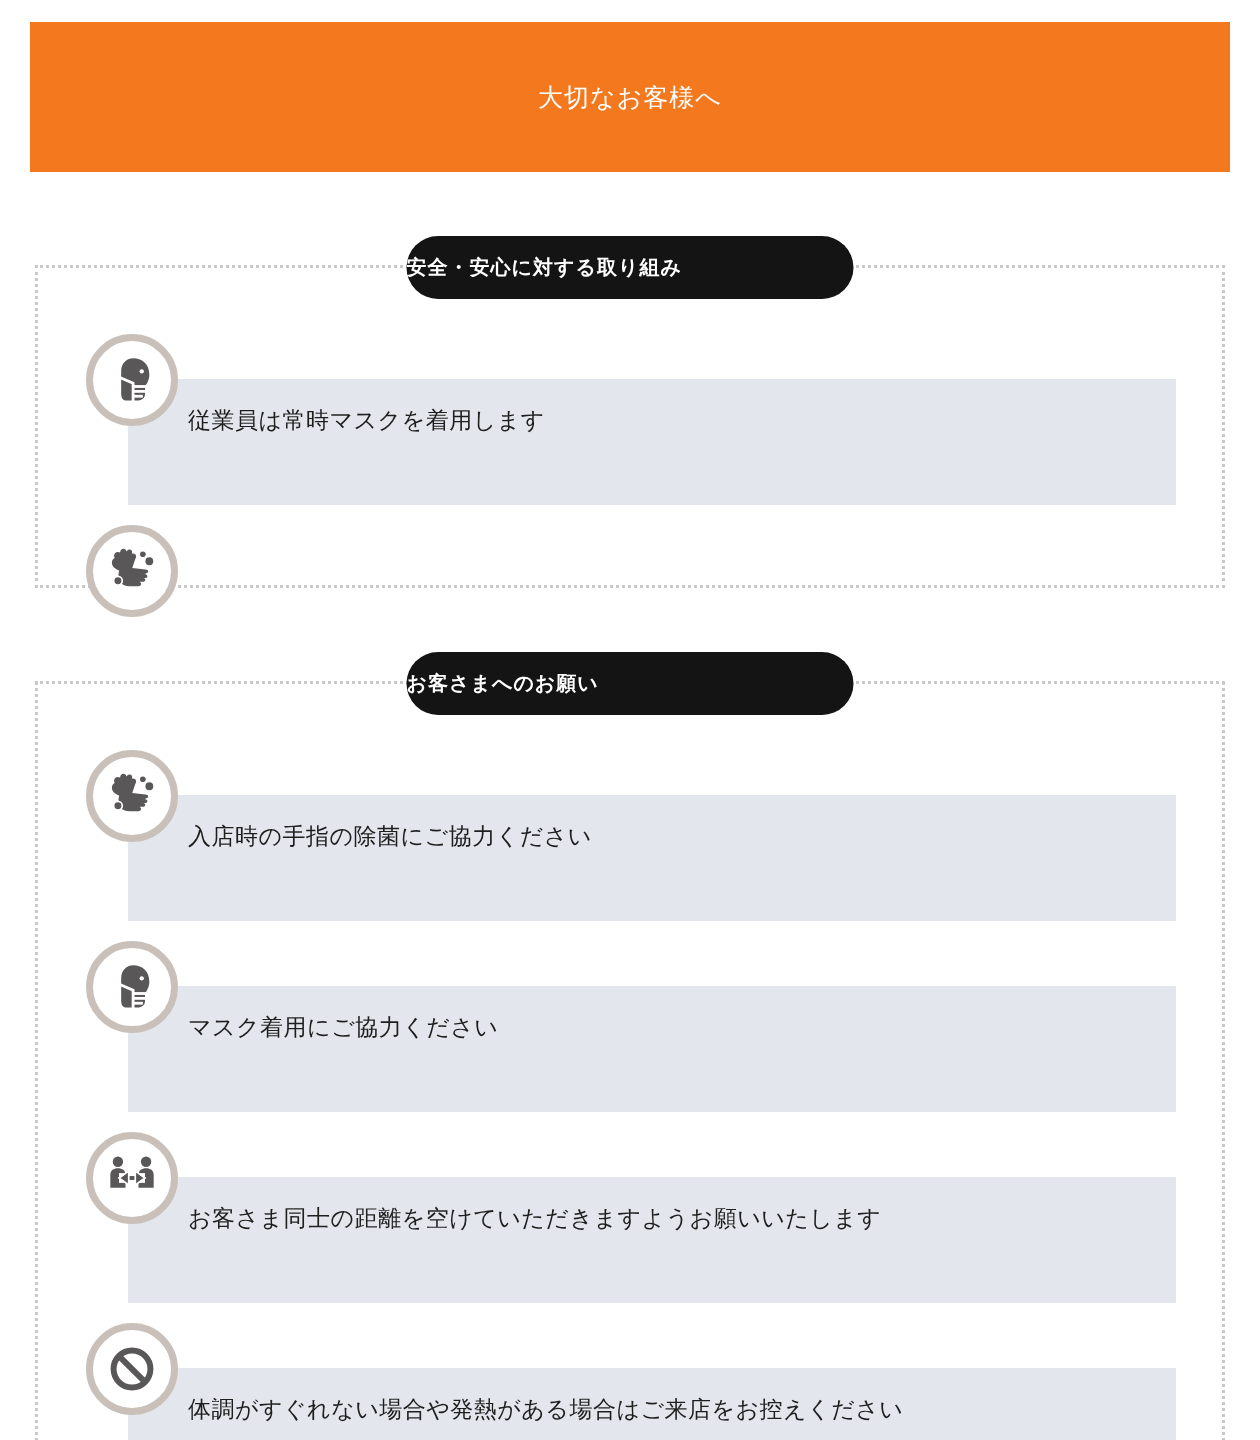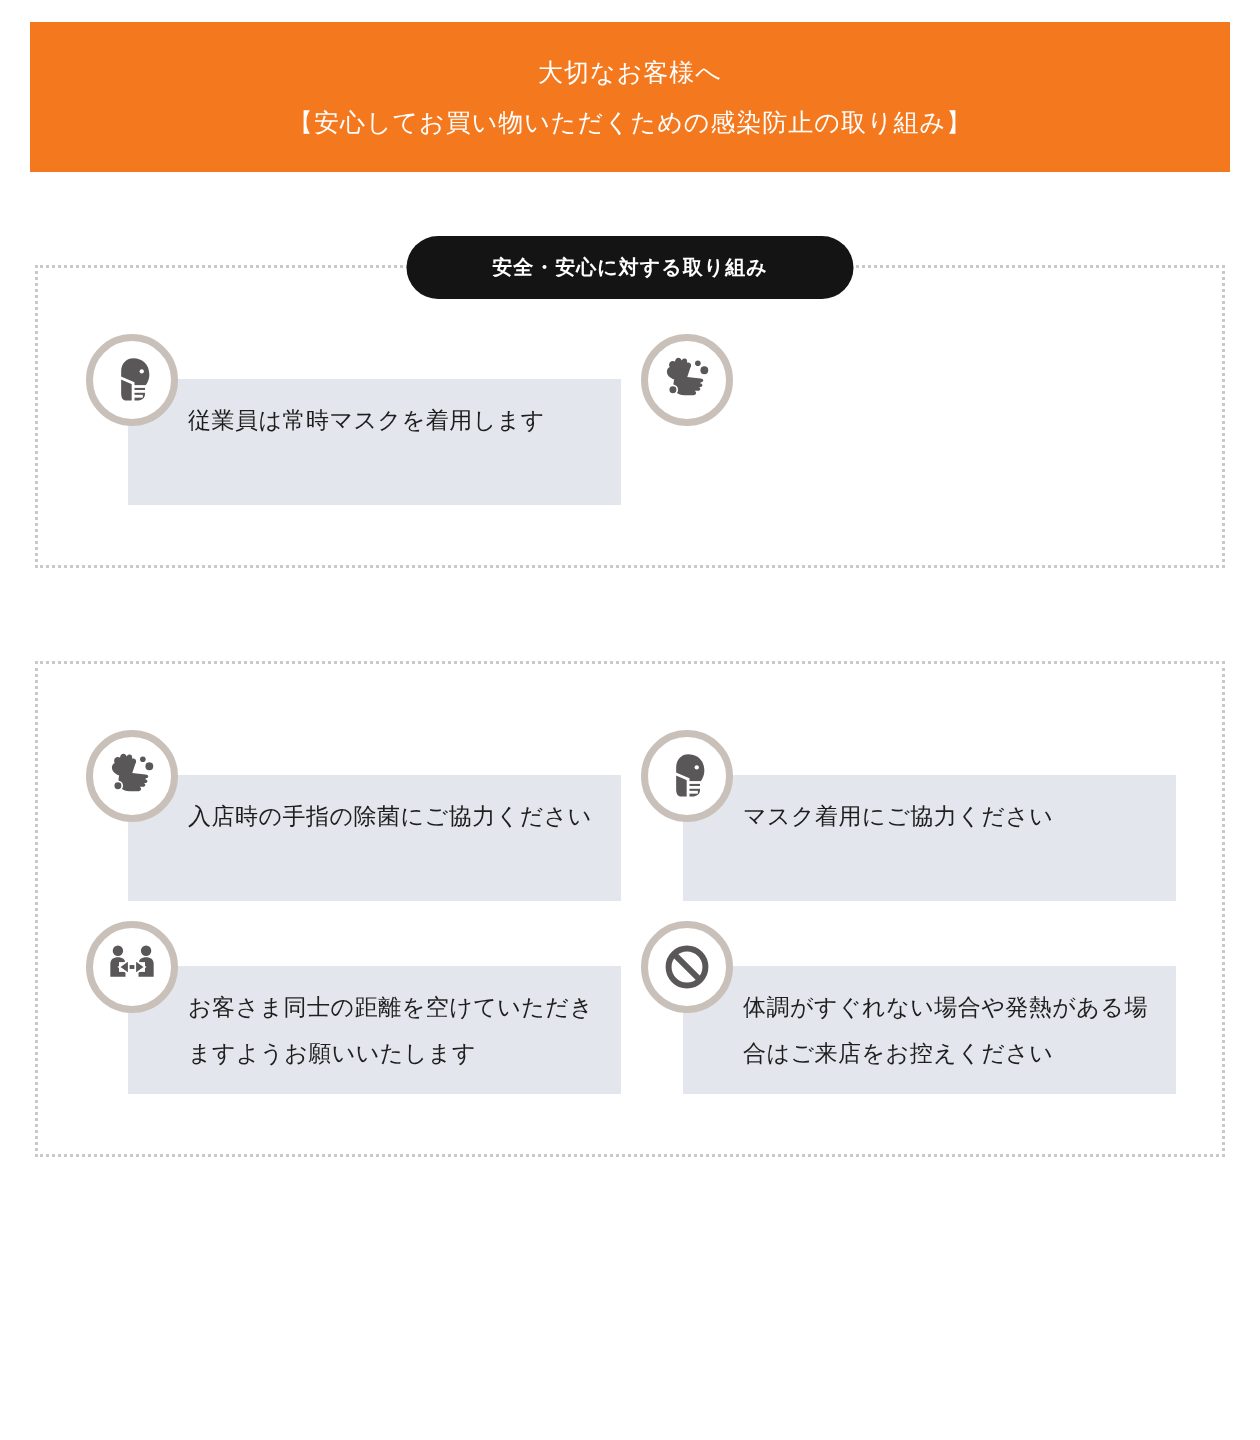--- a/index.html
+++ b/index.html
@@ -12,23 +12,23 @@
 
   .banner{margin:22px 30px 0;height:150px;display:flex;flex-direction:column;
     justify-content:center;align-items:center;background:var(--orange);color:#fff;
     font-weight:normal;font-size:25px;letter-spacing:1px;}
   .banner div{line-height:50px;}
 
   .section{position:relative;margin:93px 35px 0;border:3px dotted var(--dots);
     padding:66px 46px 60px 48px;}
   .pill{position:absolute;top:-32px;left:50%;transform:translateX(-50%);
     width:447px;height:63px;line-height:63px;background:var(--pill);color:#fff;
-    border-radius:34px;text-align:center;font-size:20px;font-weight:bold;letter-spacing:1px;}
+    border-radius:34px;text-align:left;font-size:20px;font-weight:bold;letter-spacing:1px;}
 
-  .grid{display:grid;grid-template-columns:1fr 1fr;column-gap:28px;row-gap:42px;gap:20px;}
+  .grid{display:grid;grid-template-columns:1fr;column-gap:28px;row-gap:42px;gap:20px;}
   .item{position:relative;display:flex;}
   .icon-circle{position:absolute;left:0;top:0;width:92px;height:92px;border-radius:50%;
     background:#fff;border:7px solid var(--ring);display:flex;align-items:center;
     justify-content:center;z-index:2;}
   .ic{width:52px;height:52px;color:var(--icon);}
   .card{flex:1;margin:45px 0 0 42px;min-height:126px;background:var(--card);
     color:var(--ink);font-size:23px;line-height:46px;letter-spacing:0.5px;
     padding:18px 26px 18px 60px;}
 </style>
 </head>
@@ -91,21 +91,20 @@
       <path d="M12 24 l9 -6.5 v13 z" fill="currentColor" stroke="#fff" stroke-width="1.6"></path>
       <path d="M36 24 l-9 -6.5 v13 z" fill="currentColor" stroke="#fff" stroke-width="1.6"></path>
     </symbol>
   </defs>
 </svg>
 
 <div class="page">
 
   <header class="banner">
     <div>大切なお客様へ</div>
-    <div>【安心してお買い物いただくための感染防止の取り組み】</div>
   </header>
 
   <section class="section">
     <div class="pill">安全・安心に対する取り組み</div>
     <div class="grid">
 
       <div class="item">
         <span class="icon-circle">
           <svg class="ic" viewBox="0 0 48 48">
               <use href="#sym-mask"></use>
@@ -121,20 +120,21 @@
             </svg>
         </span>
       </div>
 
 
 
     </div>
   </section>
 
   <section class="section">
+    <div class="pill">お客さまへのお願い</div>
     <div class="grid">
 
       <div class="item">
         <span class="icon-circle">
           <svg class="ic" viewBox="0 0 48 48">
               <use href="#sym-handwash"></use>
             </svg>
         </span>
         <div class="card">入店時の手指の除菌にご協力ください</div>
       </div>

